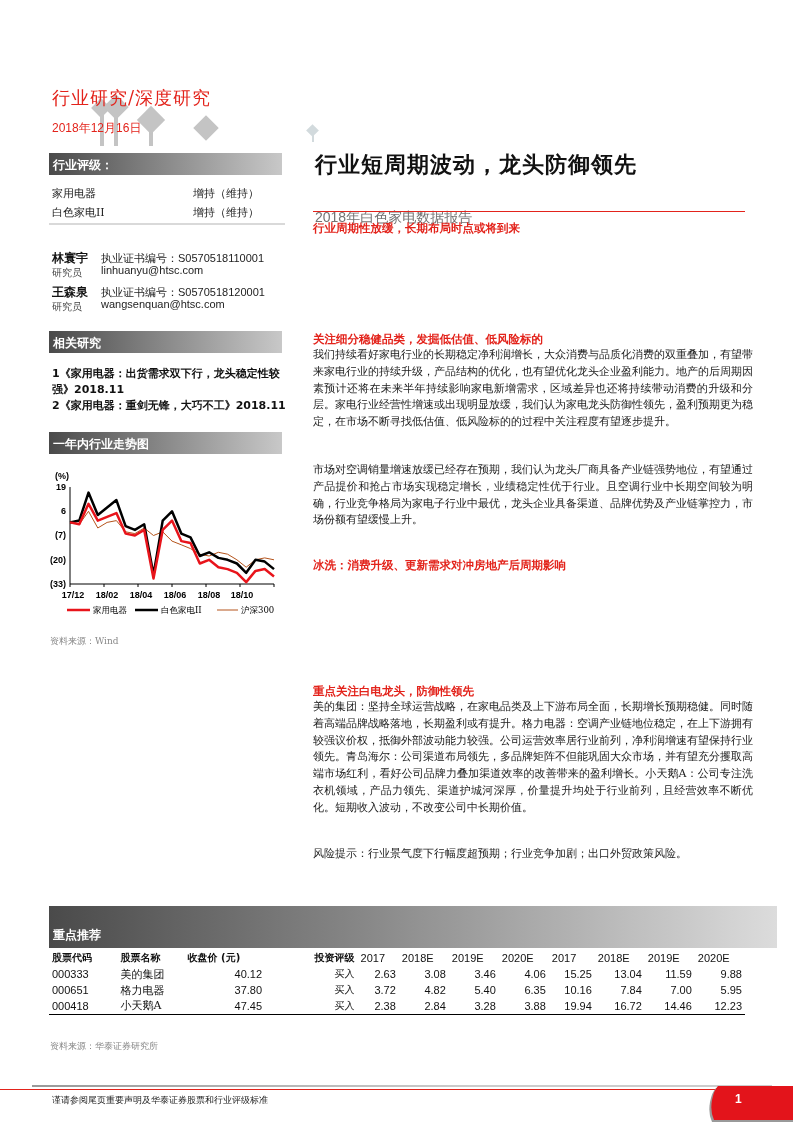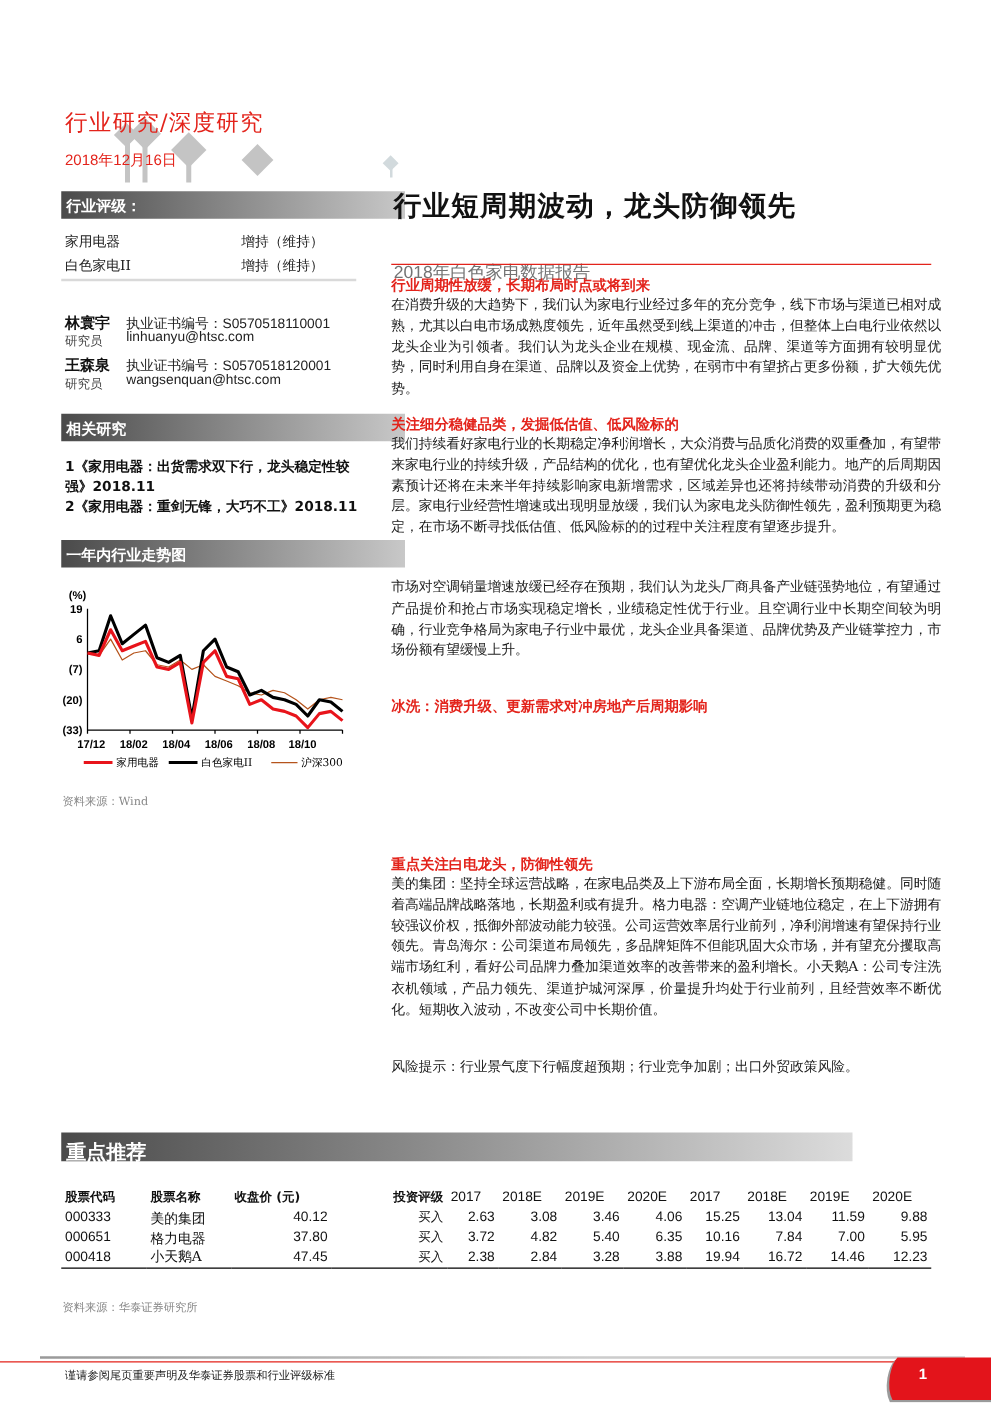--- a/index.html
+++ b/index.html
@@ -6,21 +6,21 @@
   html, body { width: 793px; height: 1122px; background: #fff; overflow: hidden; }
   body { position: relative; font-family: "DejaVu Serif", "Liberation Serif", serif; color: #111; }
 
   .deco { position: absolute; }
   .diamond { position: absolute; width: 18px; height: 18px; background: #c4c4c4; transform: rotate(45deg); }
   .stem { position: absolute; width: 4px; background: #c4c4c4; }
 
   .top-cat { position: absolute; left: 52px; top: 86px; font-size: 18px; color: #e3231b; letter-spacing: 1px; }
   .top-date { position: absolute; left: 52px; top: 120px; font-family: "Liberation Sans", sans-serif; font-size: 12px; color: #e3231b; }
 
-  .band { position: absolute; left: 49px; width: 275px; height: 22px;
+  .band { position: absolute; left: 49px; width: 233px; height: 22px;
           background: linear-gradient(to right, #4a4a4a 0%, #7d7d7d 40%, #c8c8c8 100%);
           color: #fff; font-weight: bold; font-size: 12px; padding: 4px 4px; font-family: "DejaVu Sans", sans-serif; }
 
   .rating-row { position: absolute; left: 52px; font-size: 11px; color: #222; }
   .rating-val { position: absolute; left: 193px; font-size: 11px; color: #222; }
   .sep { position: absolute; left: 49px; width: 236px; height: 2px; background: #d9d9d9; }
 
   .analyst-name { position: absolute; left: 52px; font-size: 12px; font-weight: bold; font-family: Liberation Sans, sans-serif; }
   .analyst-role { position: absolute; left: 52px; font-size: 10px; color: #444; }
   .analyst-cert { position: absolute; left: 101px; font-size: 11px; color: #222; }
@@ -36,23 +36,23 @@
   .main-sub { position: absolute; left: 315px; top: 189px; font-size: 14px; color: #737373; margin-top: 20px; }
   .main-sub .yr { font-family: "Liberation Sans", sans-serif; }
   .sub-rule { position: absolute; left: 313px; top: 211px; width: 432px; height: 1px; background: #e3231b; }
 
   .section { position: absolute; left: 313px; width: 440px; }
   .sec-head { color: #e3231b; font-weight: bold; font-size: 11.5px; font-family: "DejaVu Sans", sans-serif; line-height: 15px; }
   .sec-body { font-size: 11px; line-height: 16.8px; color: #1a1a1a; text-align: justify; }
 
   .risk { position: absolute; left: 313px; top: 846px; font-size: 11px; color: #222; }
 
-  .rec-band { position: absolute; left: 49px; top: 906px; width: 633px; height: 23px;
+  .rec-band { position: absolute; left: 49px; top: 906px; width: 728px; height: 23px;
               background: linear-gradient(to right, #4a4a4a 0%, #8a8a8a 45%, #dcdcdc 100%);
-              color: #fff; font-weight: bold; font-size: 16px; padding: 6px 4px; font-family: "DejaVu Sans", sans-serif; }
+              color: #fff; font-weight: bold; font-size: 12px; padding: 21px 4px; font-family: "DejaVu Sans", sans-serif; }
 
   table.rec { position: absolute; left: 49px; top: 950px; width: 696px; border-collapse: collapse; font-size: 11px; }
   table.rec td, table.rec th { padding: 0 3px; height: 16px; white-space: nowrap; }
   table.rec .num { font-family: "Liberation Sans", sans-serif; text-align: right; }
   table.rec th.grp { font-family: "Liberation Sans", sans-serif; font-weight: bold; font-size: 11px; border-bottom: 1px solid #000; height: 16px; text-align: center; }
   table.rec th.col { font-family: "DejaVu Sans", sans-serif; font-weight: bold; font-size: 10px; text-align: left; }
   table.rec th.yr { font-family: "Liberation Sans", sans-serif; font-weight: normal; font-size: 11px; text-align: left; }
   table.rec tr.hdr2 th { border-top: 0; }
   table.rec tbody tr:last-child td { border-bottom: 1.5px solid #000; }
   table.rec .code { font-family: "Liberation Sans", sans-serif; }
@@ -152,21 +152,20 @@
   </svg>
 </div>
 <div class="chart-source">资料来源：Wind</div>
 
 <div class="main-title">行业短周期波动，龙头防御领先</div>
 <div class="main-sub"><span class="yr">2018</span><span>年白色家电数据报告</span></div>
 <div class="sub-rule"></div>
 
 <div class="section" style="top:221px;">
   <div class="sec-head">行业周期性放缓，长期布局时点或将到来</div>
-  <div class="sec-body">在消费升级的大趋势下，我们认为家电行业经过多年的充分竞争，线下市场与渠道已相对成熟，尤其以白电市场成熟度领先，近年虽然受到线上渠道的冲击，但整体上白电行业依然以龙头企业为引领者。我们认为龙头企业在规模、现金流、品牌、渠道等方面拥有较明显优势，同时利用自身在渠道、品牌以及资金上优势，在弱市中有望挤占更多份额，扩大领先优势。</div>
 </div>
 
 <div class="section" style="top:332px;">
   <div class="sec-head">关注细分稳健品类，发掘低估值、低风险标的</div>
   <div class="sec-body">我们持续看好家电行业的长期稳定净利润增长，大众消费与品质化消费的双重叠加，有望带来家电行业的持续升级，产品结构的优化，也有望优化龙头企业盈利能力。地产的后周期因素预计还将在未来半年持续影响家电新增需求，区域差异也还将持续带动消费的升级和分层。家电行业经营性增速或出现明显放缓，我们认为家电龙头防御性领先，盈利预期更为稳定，在市场不断寻找低估值、低风险标的的过程中关注程度有望逐步提升。</div>
 </div>
 
 <div class="section" style="top:462px;">
   <div class="sec-body">市场对空调销量增速放缓已经存在预期，我们认为龙头厂商具备产业链强势地位，有望通过产品提价和抢占市场实现稳定增长，业绩稳定性优于行业。且空调行业中长期空间较为明确，行业竞争格局为家电子行业中最优，龙头企业具备渠道、品牌优势及产业链掌控力，市场份额有望缓慢上升。</div>
 </div>

